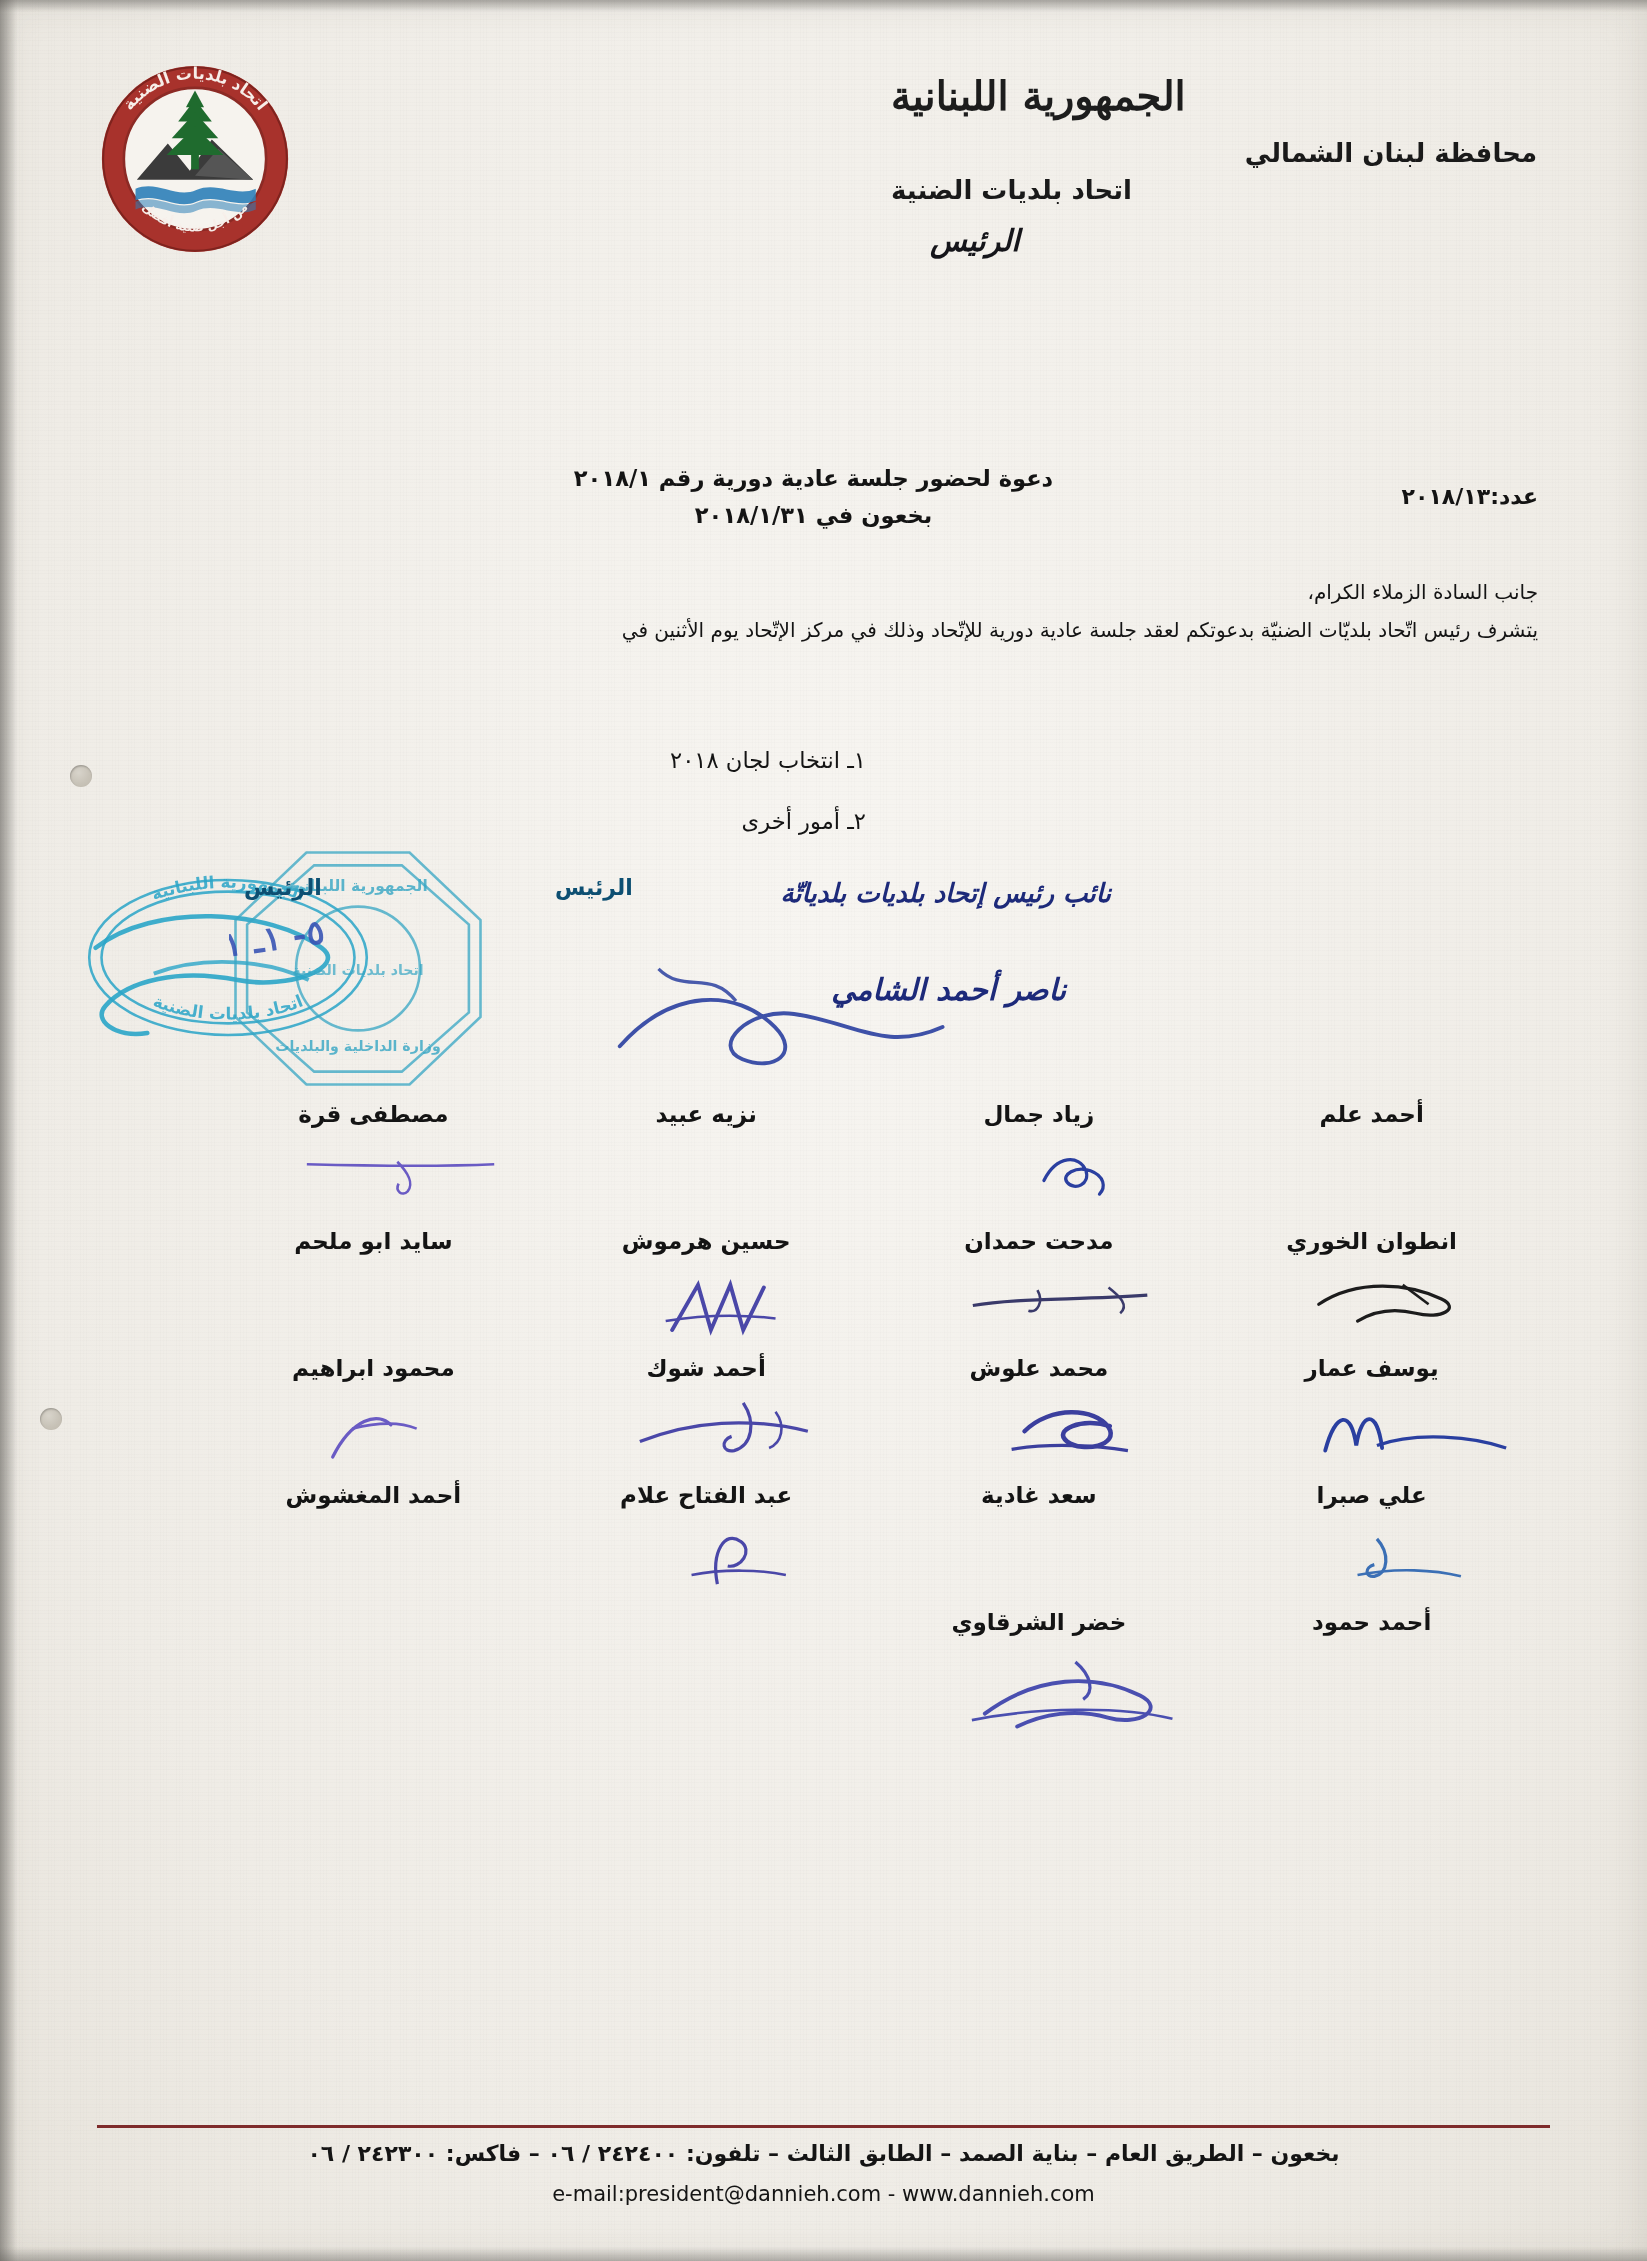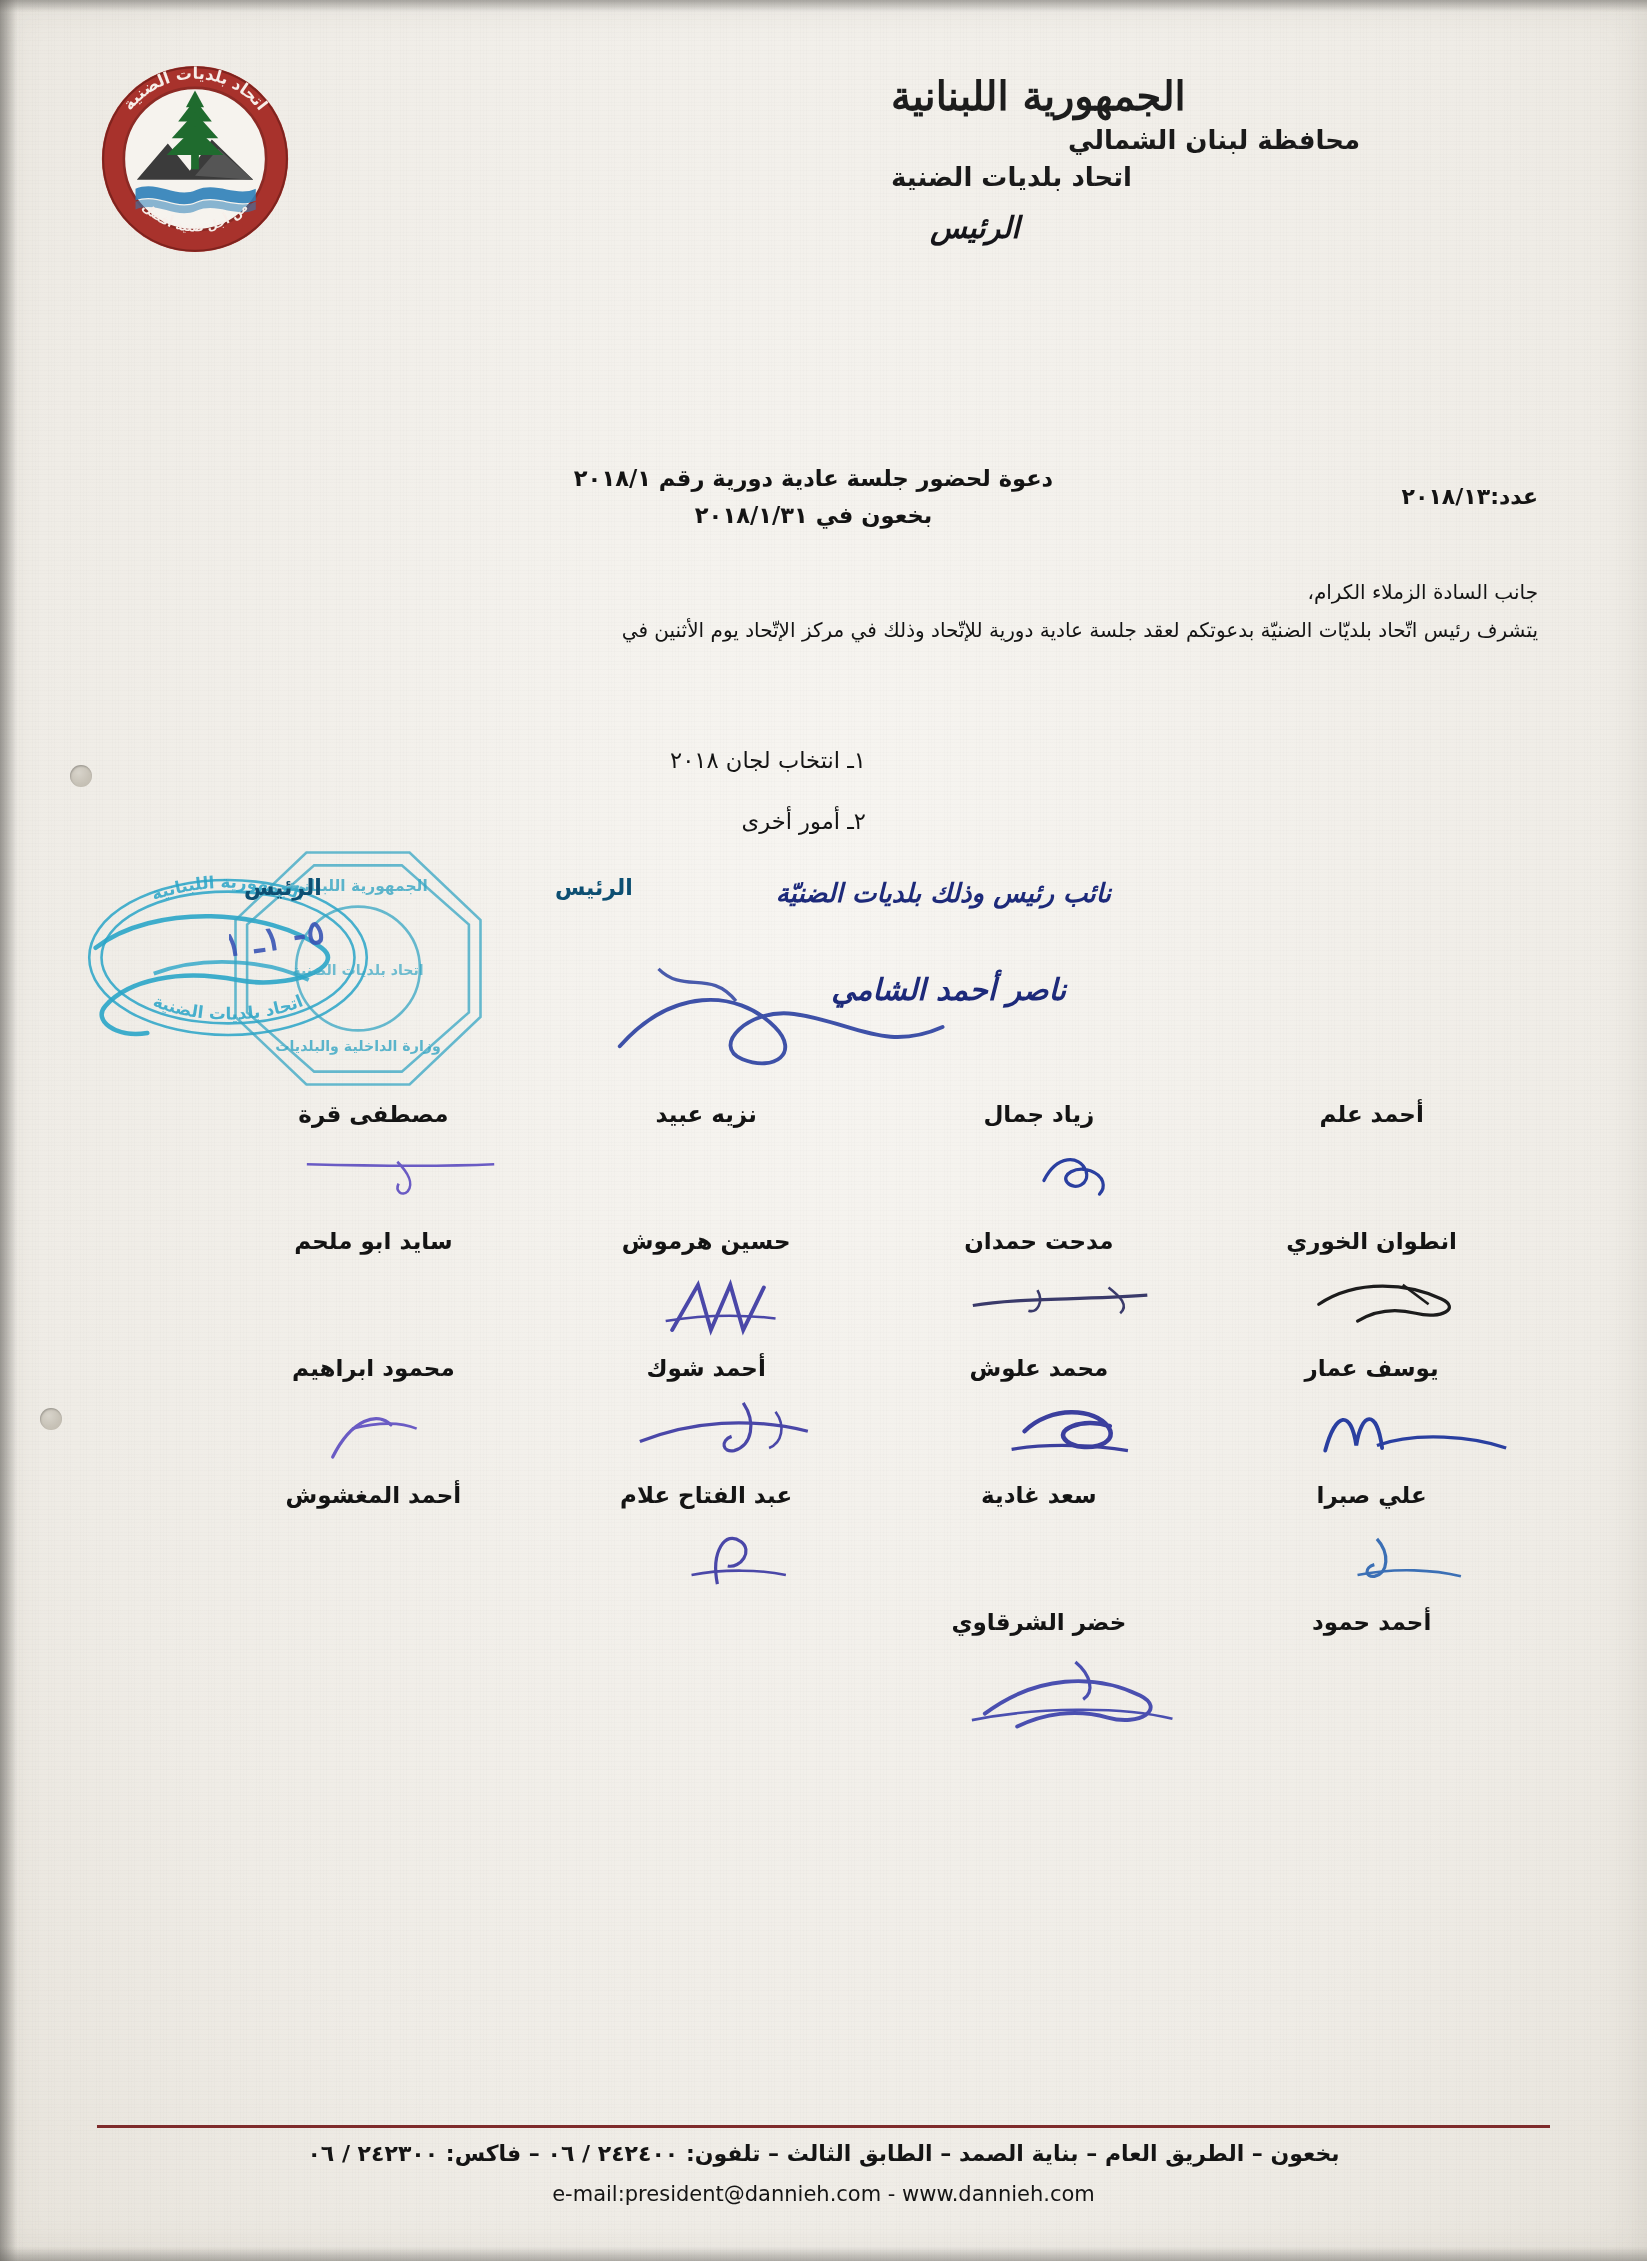--- a/index.html
+++ b/index.html
@@ -83,22 +83,22 @@
     font-weight: 700;
     color: #1d1d1d;
     letter-spacing: 0.6px;
     text-align: left;
     line-height: 1.25;
   }
   .gov-line {
     font-size: 26px;
     font-weight: 700;
     color: #1a1a1a;
-    text-align: center;
-    margin-top: 4px;
+    text-align: right;
+    margin-top: 17px;
     letter-spacing: 1.3px;
   }
   .union-line {
     font-size: 26px;
     font-weight: 700;
     color: #1a1a1a;
     text-align: left;
     margin-top: 6.5px;
     letter-spacing: 1.3px;
   }
@@ -383,21 +383,21 @@
       <text x="200" y="318" text-anchor="middle" font-family="DejaVu Sans, sans-serif" font-size="22" font-weight="bold" fill="#36a6c4" opacity="0.8">وزارة الداخلية والبلديات</text>
       <text x="200" y="200" text-anchor="middle" font-family="DejaVu Sans, sans-serif" font-size="22" font-weight="bold" fill="#36a6c4" opacity="0.7">اتحاد بلديات الضنية</text>
 
       <text x="150" y="150" font-family="DejaVu Serif, serif" font-size="52" font-weight="bold" fill="#3a55b5" opacity="0.9" transform="rotate(-8 150 150)">٥- ١ـ ٢٩١</text>
     </svg>
   </div>
 
   <div class="pres-label-small">الرئيس</div>
   <div class="pres-label-small2">الرئيس</div>
 
-  <div class="vp-label">نائب رئيس وذلك بلديات الضنيّة</div>
+  <div class="vp-label">نائب رئيس إتحاد بلديات بلدياتّة</div>
   <div class="vp-name">ناصر أحمد الشامي</div>
 
   <svg class="stamp-oval" style="left:581px; top:930px; width:452px; height:168px;" viewBox="0 0 700 260" aria-hidden="true">
     <path d="M60 180 C140 90, 240 90, 300 150 C340 190, 300 220, 250 200 C200 180, 260 120, 330 130 C420 142, 470 190, 560 150" stroke="#2a3fa0" stroke-width="6" fill="none" stroke-linecap="round" opacity="0.9"></path>
     <path d="M120 60 C160 100, 200 60, 240 110" stroke="#2a3fa0" stroke-width="5" fill="none" opacity="0.85"></path>
   </svg>
 
   <div class="signatories">
 
     <div class="sig-row">

